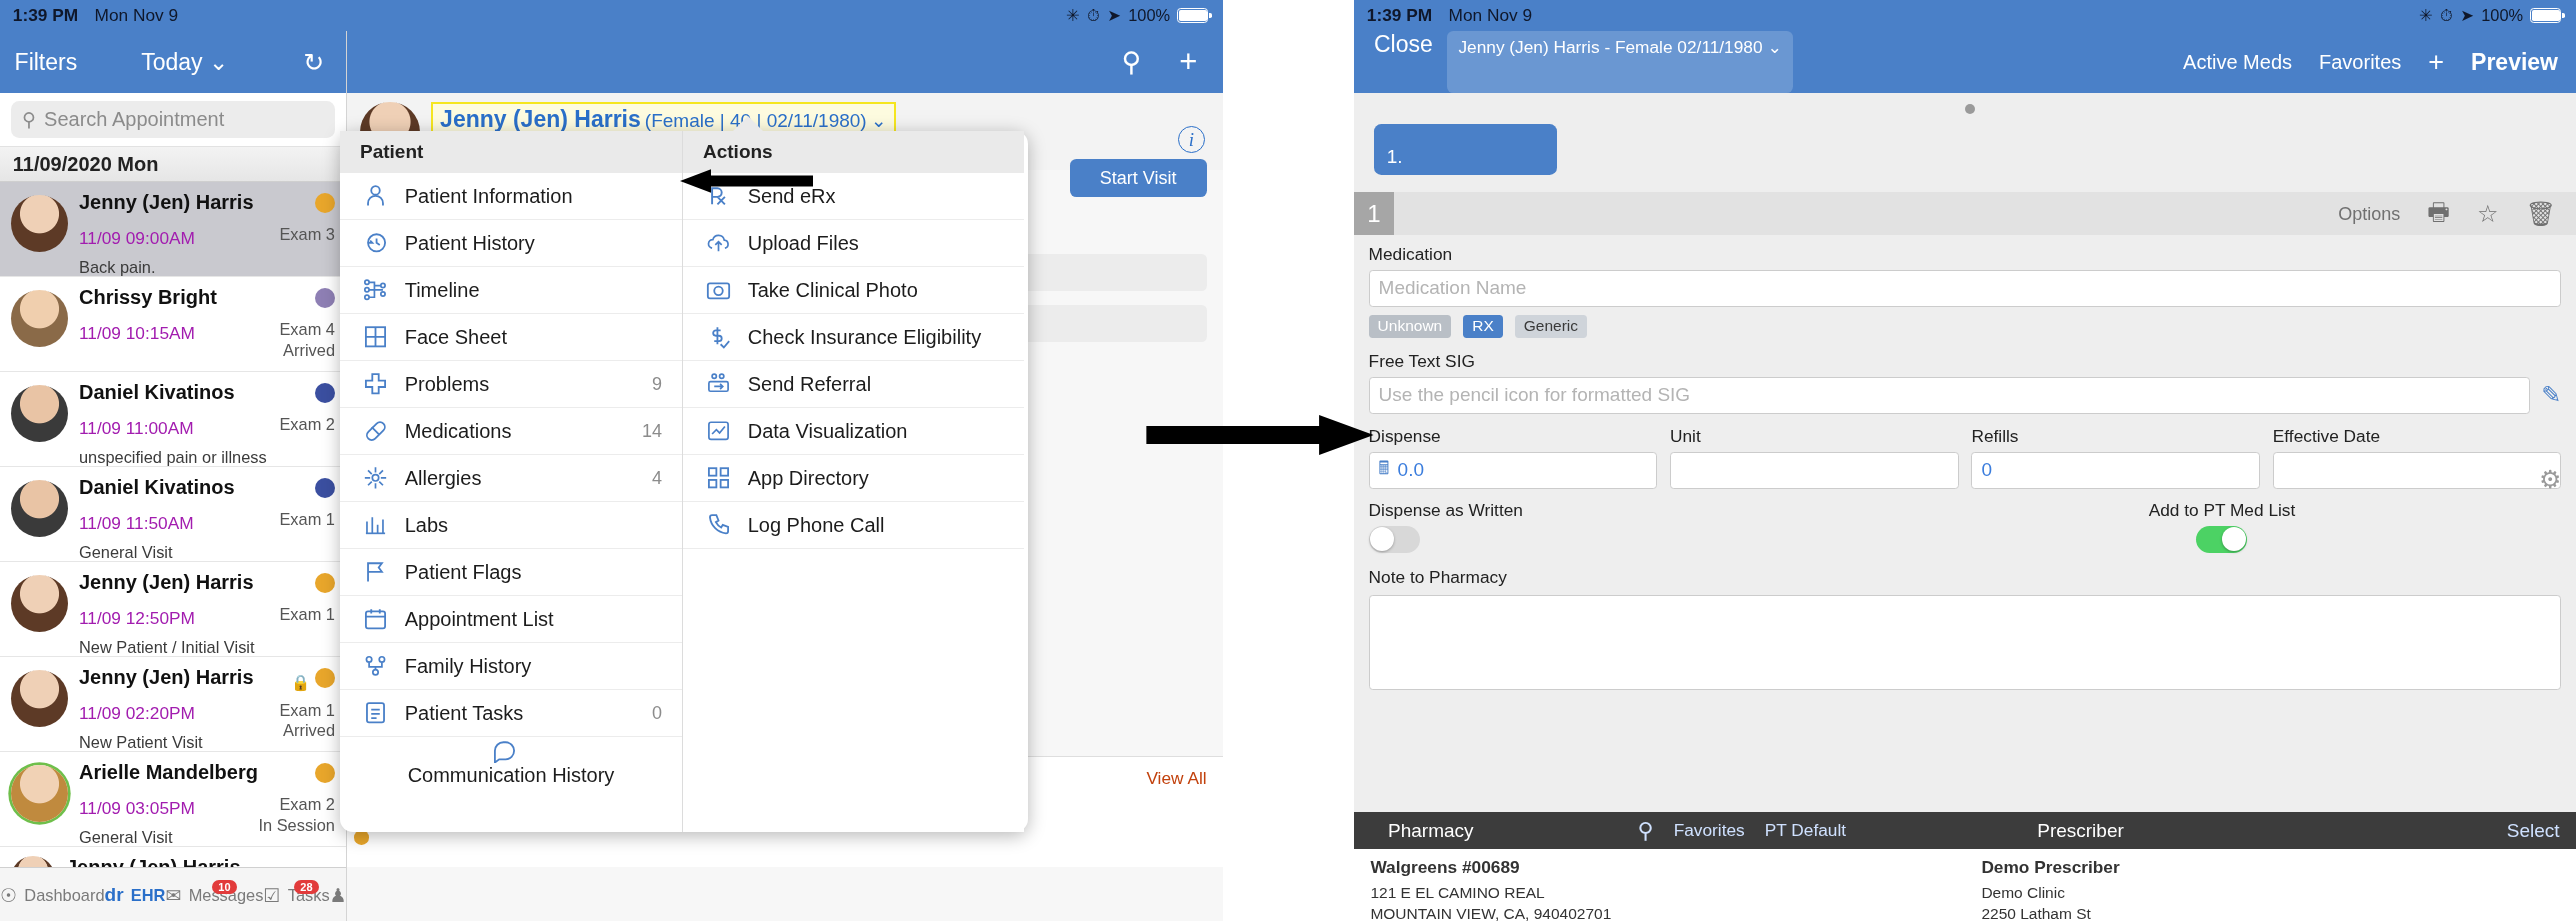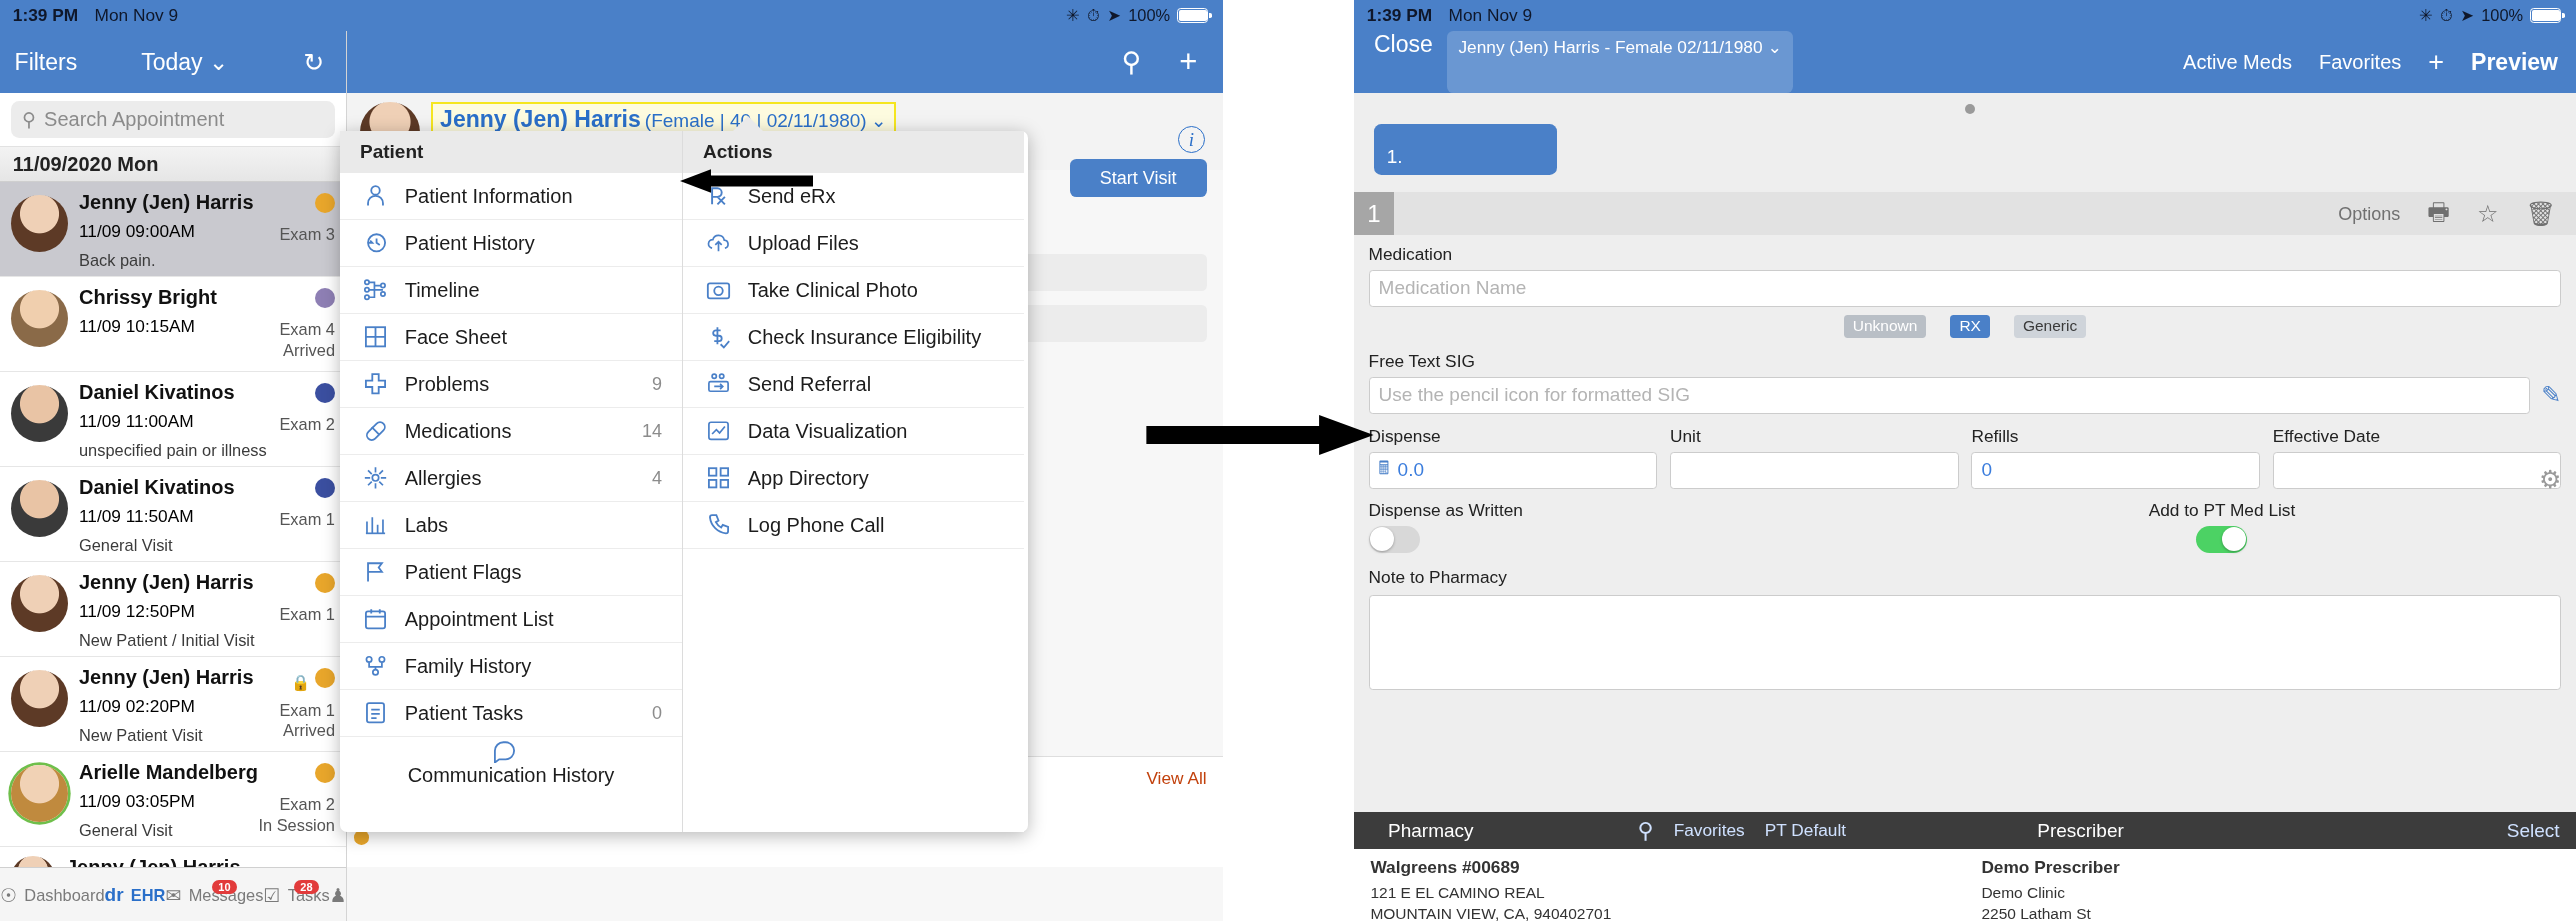--- a/index.html
+++ b/index.html
@@ -42,21 +42,21 @@
   .appt.sel { background: #c9c9cf; }
   .avatar { width: 57px; height: 57px; border-radius: 50%; flex: none; margin-top: 3.7px;
             background: radial-gradient(circle at 50% 35%, #e6c0a8 0 38%, #7a4a33 40% 100%); overflow:hidden; position: relative; }
   .avatar.g1 { background: radial-gradient(circle at 50% 33%, #efd0b6 0 40%, #5d3a26 42% 100%); }
   .avatar.g2 { background: radial-gradient(circle at 50% 33%, #f0cfae 0 40%, #8a6a48 42% 100%); }
   .avatar.g3 { background: radial-gradient(circle at 50% 33%, #e9c4a5 0 40%, #3a3a3a 42% 100%); }
   .avatar.g4 { background: radial-gradient(circle at 50% 33%, #f1d2b5 0 40%, #c08a3e 42% 100%); }
   .avatar.ring { box-shadow: 0 0 0 2.7px #6fbf4b; }
   .apptxt { margin-left: 11px; flex: 1; min-width: 0; }
   .apname { font-size: 20px; font-weight: bold; color: #111; }
-  .aptime { font-size: 17.3px; color: #000000; margin-top: 7px; }
+  .aptime { font-size: 17.3px; color: #a21caf; margin-top: 14px; }
   .apreason { font-size: 16.4px; color: #3b3b3b; margin-top: 9px; line-height: 1.2; }
   .apright { position: absolute; right: 11px; top: 11px; text-align: right; }
   .dot { width: 20px; height: 20px; border-radius: 50%; display: inline-block; }
   .dot.orange { background: #e8a62b; }
   .dot.purple { background: #8e7fb4; }
   .dot.blue   { background: #3b4fa0; }
   .aproom { font-size: 16.4px; color: #555; margin-top: 8.2px; }
   .apstat { position: absolute; right: 11px; bottom: 11px; font-size: 16.4px; color: #555; }
   .lockic { font-size: 15.5px; color: #444; }
 
@@ -86,21 +86,21 @@
 
   .pflags { position: absolute; left: 0; right: 0; bottom: 55px; height: 111px; background: #fff; border-top: 0.9px solid #dedede; padding: 11px 16.4px; }
   .pflags h4 { font-size: 19px; color: #222; }
   .pfnof { margin-top: 12.8px; font-size: 17.3px; color: #333; display: flex; align-items: center; gap: 8.2px; }
   .pfsq { width: 14.6px; height: 14.6px; background: #888; display: inline-block; }
   .viewall { position: absolute; right: 16.4px; top: 11px; color: #c2410c; font-size: 17.3px; }
   .pfdot { position: absolute; left: 7.3px; bottom: 77px; width: 14.6px; height: 14.6px; border-radius: 50%; background: #e8a62b; }
 
   
   .popup { position: absolute; left: 340px; top: 131px; width: 688px; background: #fff; box-shadow: 0 3.7px 18px rgba(0,0,0,.28);
-           display: flex; z-index: 40; border-radius: 7px; }
+           display: flex; z-index: 40; border-radius: 13px; }
   .popup:before { content: ""; position: absolute; left: 393px; top: -15.5px; border-left: 15.5px solid transparent;
                   border-right: 15.5px solid transparent; border-bottom: 15.5px solid #eaeaea; }
   .mcol { width: 342px; }
   .mcol.second { border-left: 0.9px solid #dcdcdc; }
   .mhead { height: 42px; background: #eaeaea; display: flex; align-items: center; padding-left: 20px; font-size: 19px; font-weight: bold; color: #222; }
   .mitem { height: 47px; display: flex; align-items: center; padding: 0 20px; border-bottom: 0.9px solid #ececec; font-size: 20px; color: #1c1c1c; }
   .mitem:last-child { border-bottom: none; flex-direction: column; }
   .mic { width: 31px; height: 27px; flex: none; margin-right: 13.7px; color: #4a80c8; display: flex; align-items: center; justify-content: center; }
   .mic svg { width: 27px; height: 25.6px; }
   .mcount { margin-left: auto; color: #8c8c8c; font-size: 18px; }
@@ -123,21 +123,21 @@
              display: flex; align-items: flex-end; padding: 0 0 7.3px 12.8px; font-size: 19px; }
   .rxrow { position: absolute; left: 0; right: 0; top: 99px; height: 44px; background: #e2e2e2; display: flex; align-items: center; }
   .rxnum { width: 40px; height: 44px; background: #a6a6a6; color: #fff; font-size: 24px; display: flex; align-items: center; justify-content: center; }
   .rxopts { margin-left: auto; display: flex; align-items: center; gap: 27px; padding-right: 20px; color: #707070; font-size: 18px; }
   .rxopts .ic { font-size: 24px; }
 
   .form { position: absolute; left: 0; right: 0; top: 142px; bottom: 108px; background: #eeeeee; padding: 9px 14.6px 0 14.6px; }
   .flabel { font-size: 17.3px; color: #222; margin-bottom: 4.6px; }
   .finput { height: 37px; background: #fff; border: 0.9px solid #ccc; border-radius: 3.7px; display: flex; align-items: center;
             padding: 0 9px; color: #b4b4b4; font-size: 19px; }
-  .chips { display: flex; gap: 24px; margin: 8.2px 0 12.8px 0; justify-content: center; }
+  .chips { display: flex; gap: 12px; margin: 8.2px 0 12.8px 0; }
   .chip { background: #b9bfc6; color: #fff; font-size: 15.5px; padding: 2.7px 9px; border-radius: 3.7px; }
   .chip.rx { background: #4a80c8; }
   .chip.gen { background: #cfd4da; color: #3a3a3a; }
   .sigrow { display: flex; align-items: center; gap: 11px; }
   .sigrow .finput { flex: 1; }
   .pencil { color: #4a80c8; font-size: 24px; }
   .grid4 { display: flex; gap: 12.8px; margin-top: 12.8px; }
   .g4c { flex: 1; }
   .calcic { color: #4a80c8; font-size: 18px; margin-right: 8.2px; }
   .valtxt { color: #3b7ddd; }

